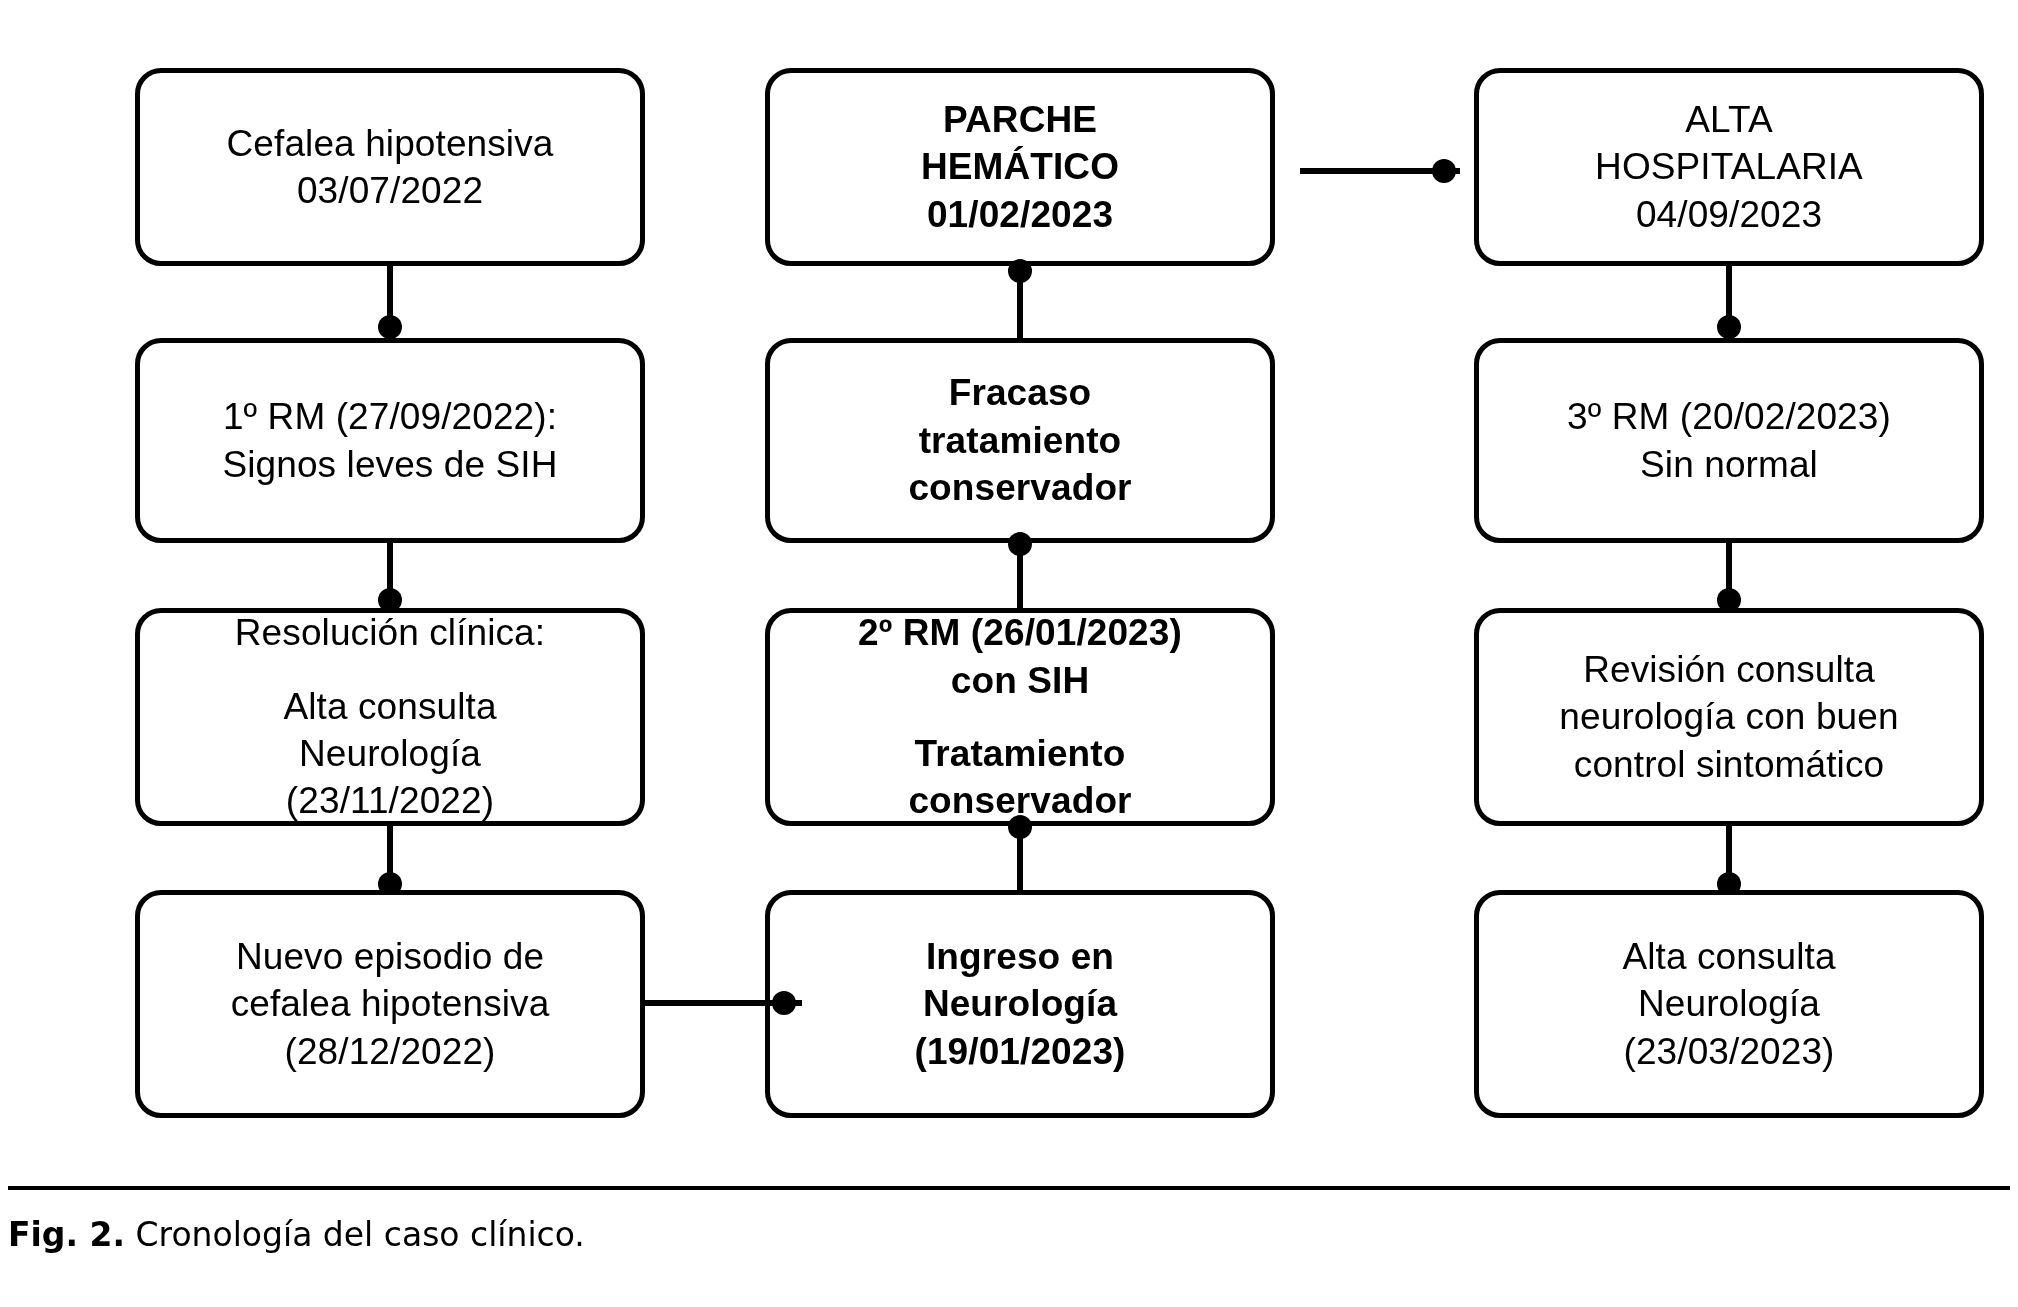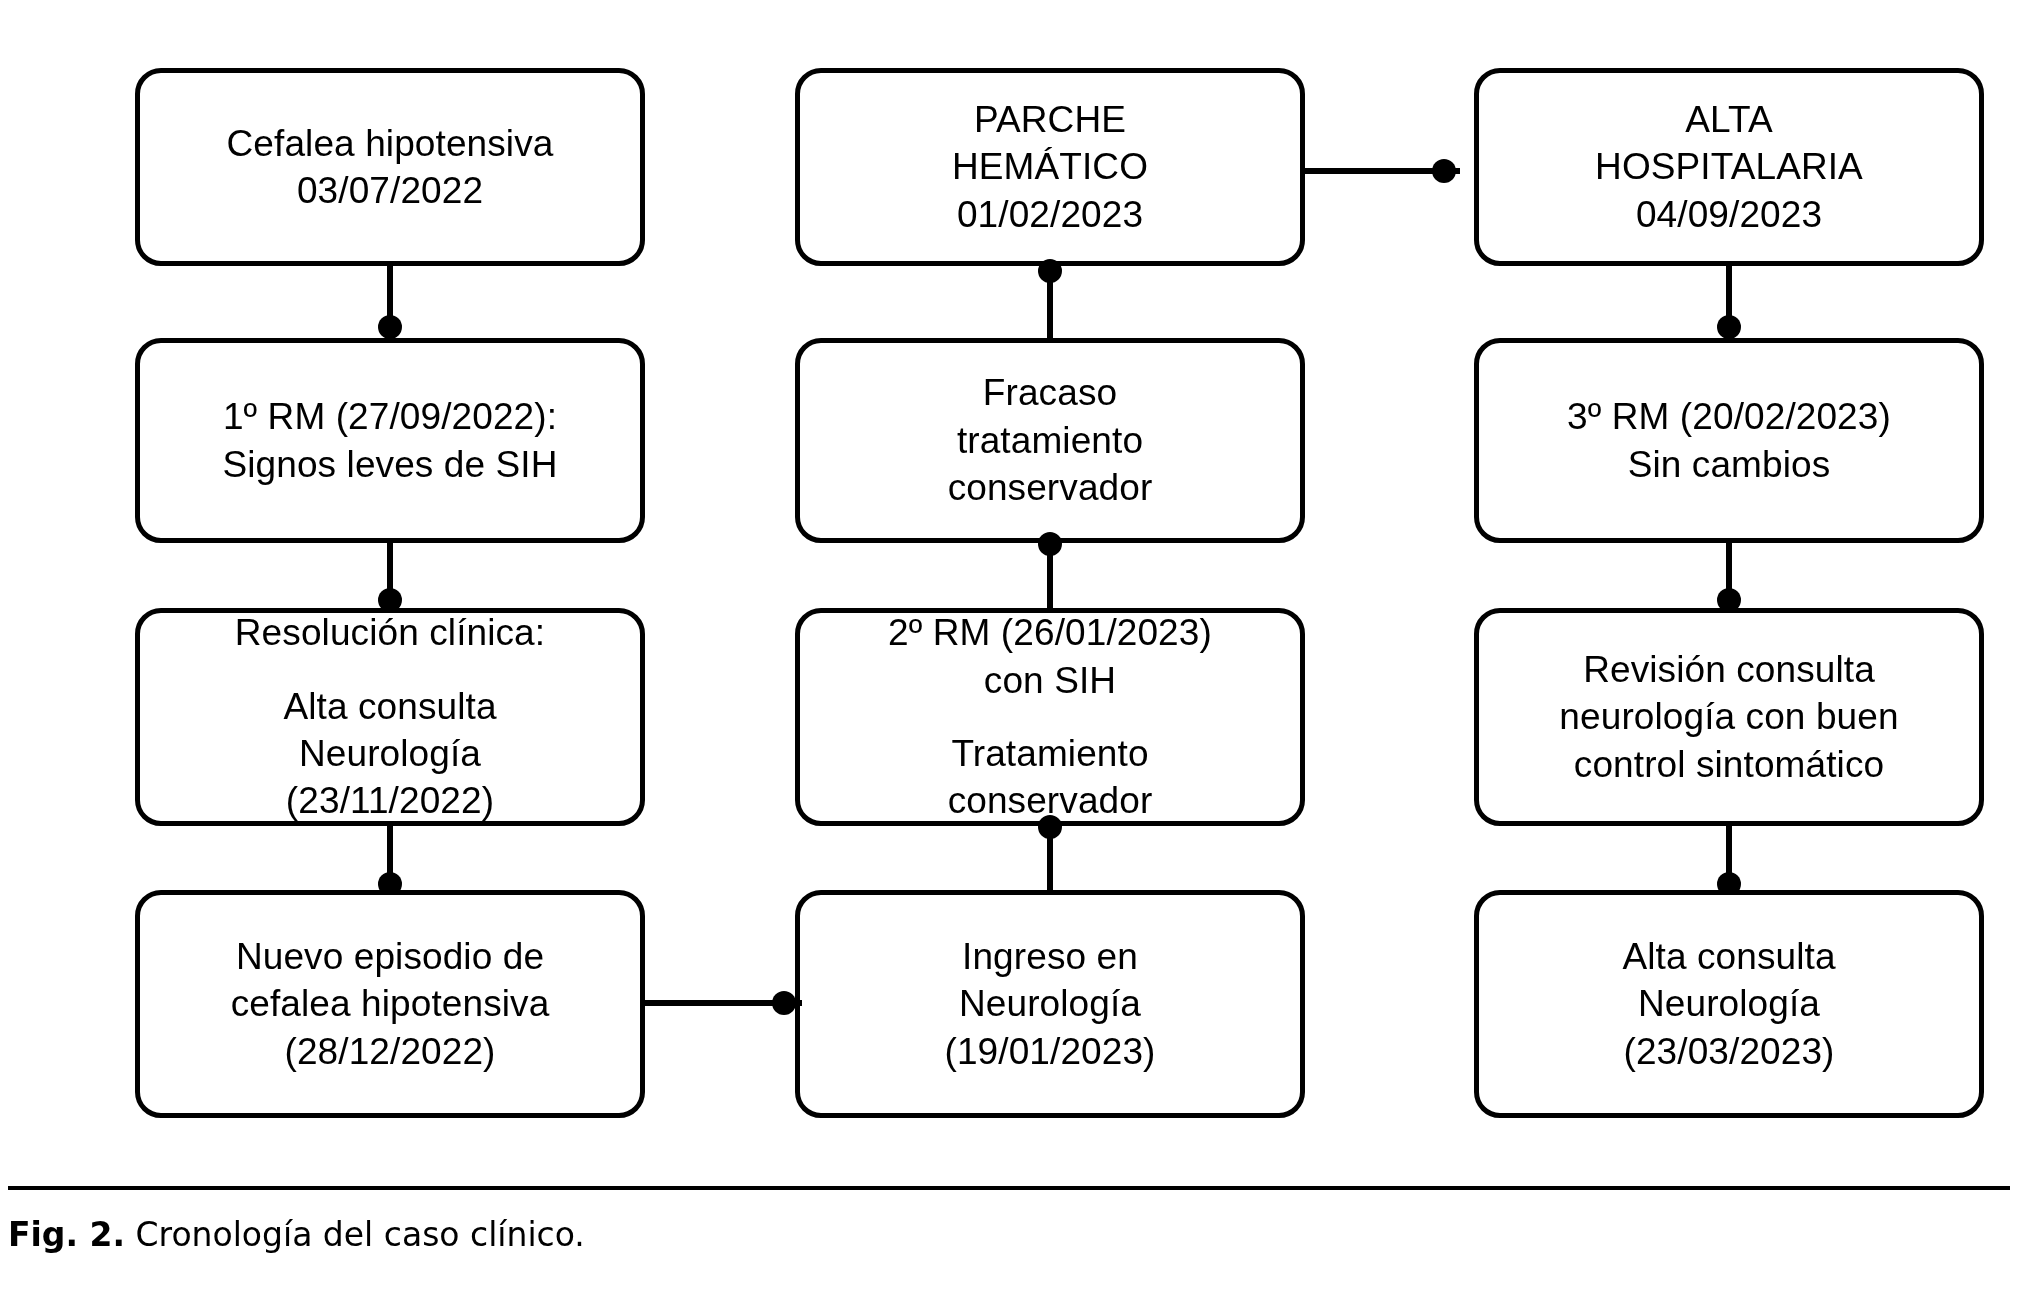--- a/index.html
+++ b/index.html
@@ -33,21 +33,21 @@
     height: 1170px;
   }
 
   .col {
     position: absolute;
     top: 0;
     width: 520px;
     height: 1150px;
   }
   #col-1 { left: 135px; }
-  #col-2 { left: 795px; }
+  #col-2 { left: 765px; font-weight: bold; }
   #col-3 { left: 1474px; }
 
   .node {
     position: absolute;
     left: 0;
     width: 510px;
     box-sizing: border-box;
     border: 5px solid #000000;
     border-radius: 26px;
     background: #ffffff;
@@ -220,21 +220,21 @@
         <span class="ln">ALTA</span>
         <span class="ln">HOSPITALARIA</span>
         <span class="ln">04/09/2023</span>
       </div>
 
       <div class="vline v-1-2"></div>
       <div class="dot dot-1-2"></div>
 
       <div class="node row-2">
         <span class="ln">3º RM (20/02/2023)</span>
-        <span class="ln">Sin cambios</span>
+        <span class="ln">Sin normal</span>
       </div>
 
       <div class="vline v-2-3"></div>
       <div class="dot dot-2-3"></div>
 
       <div class="node row-3">
         <span class="ln">Revisión consulta</span>
         <span class="ln">neurología con buen</span>
         <span class="ln">control sintomático</span>
       </div>

